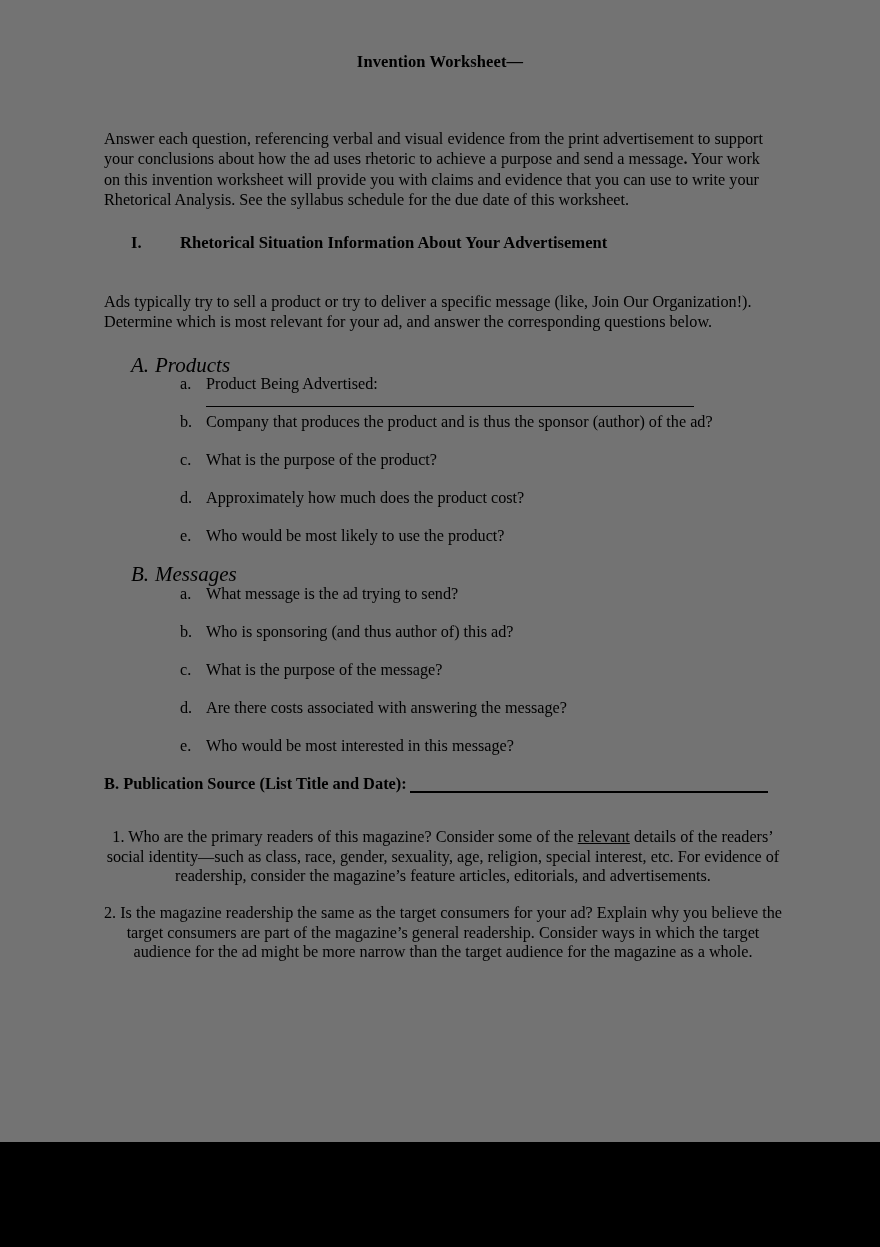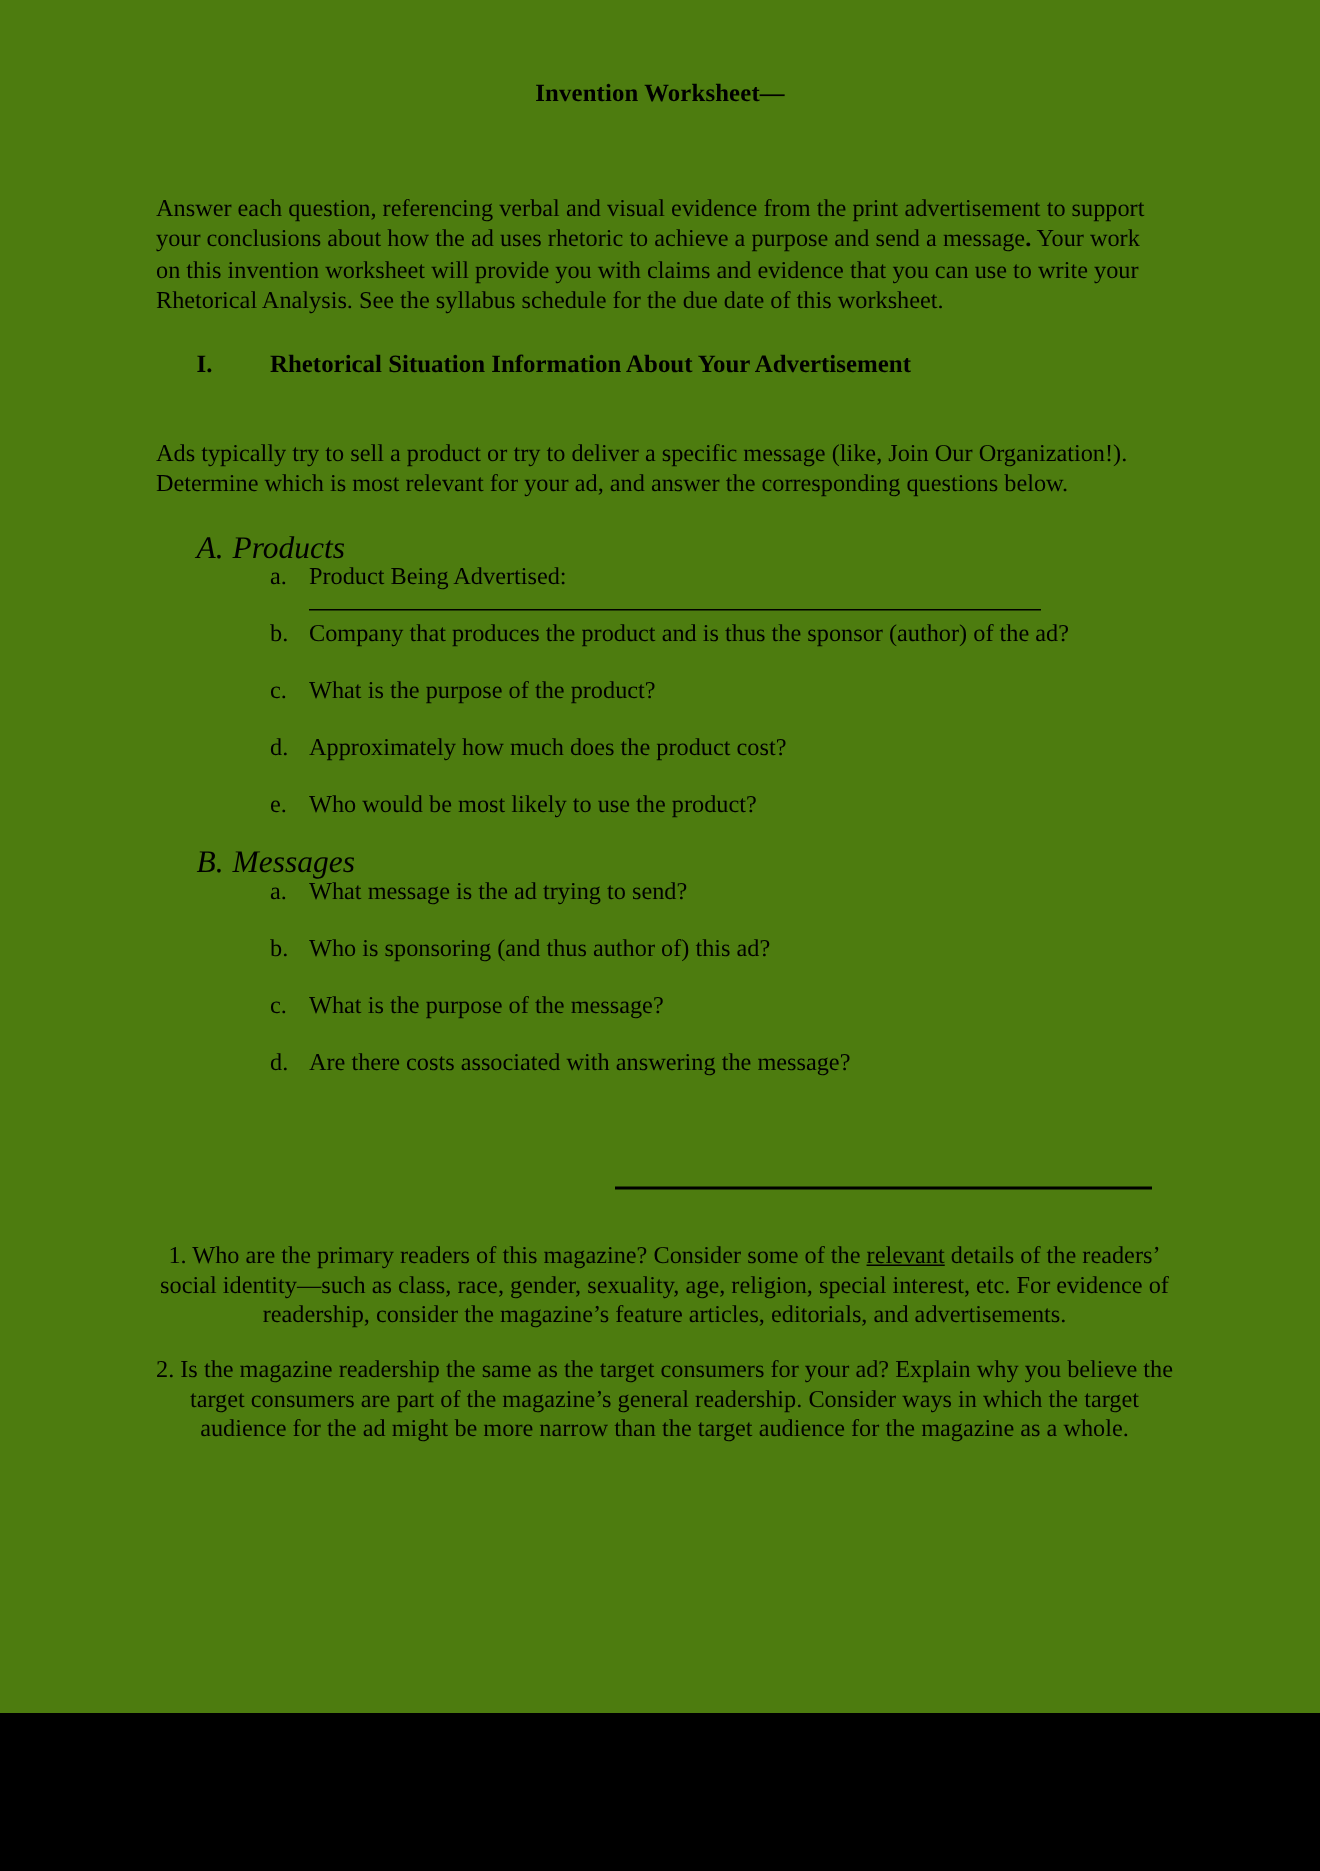--- a/index.html
+++ b/index.html
@@ -18,21 +18,21 @@
     -webkit-font-smoothing: antialiased;
   }
 
   
   #page {
     position: absolute;
     left: 0;
     top: 0;
     width: 880px;
     height: 1142px;
-    background: #4d7c0f;
+    background: #737373;
   }
 
   
   #bottom-band {
     position: absolute;
     left: 0;
     top: 1142px;
     width: 880px;
     height: 105px;
     background: #000000;
@@ -184,21 +184,23 @@
   <div class="group-label messages"><span class="marker">B.</span><span>Messages</span></div>
 
   <div class="sub-item" style="top:585px;"><span class="marker">a.</span><span>What message is the ad trying to send?</span></div>
 
   <div class="sub-item" style="top:623px;"><span class="marker">b.</span><span>Who is sponsoring (and thus author of) this ad?</span></div>
 
   <div class="sub-item" style="top:661px;"><span class="marker">c.</span><span>What is the purpose of the message?</span></div>
 
   <div class="sub-item" style="top:699px;"><span class="marker">d.</span><span>Are there costs associated with answering the message?</span></div>
 
-
+  <div class="sub-item" style="top:737px;"><span class="marker">e.</span><span>Who would be most interested in this message?</span></div>
+
+  <div class="pub-heading">B. Publication Source (List Title and Date):</div>
   <div class="fill-rule" id="rule-publication"></div>
 
   <p class="numbered-para q1"><span>1. Who are the primary readers of this magazine? Consider some of the </span><span class="u">relevant</span><span> details of the readers’ social identity—such as class, race, gender, sexuality, age, religion, special interest, etc. For evidence of readership, consider the magazine’s feature articles, editorials, and advertisements.</span></p>
 
   <p class="numbered-para q2">2. Is the magazine readership the same as the target consumers for your ad? Explain why you believe the target consumers are part of the magazine’s general readership. Consider ways in which the target audience for the ad might be more narrow than the target audience for the magazine as a whole.</p>
 
 </div>
 
 <div id="bottom-band"></div>
 

